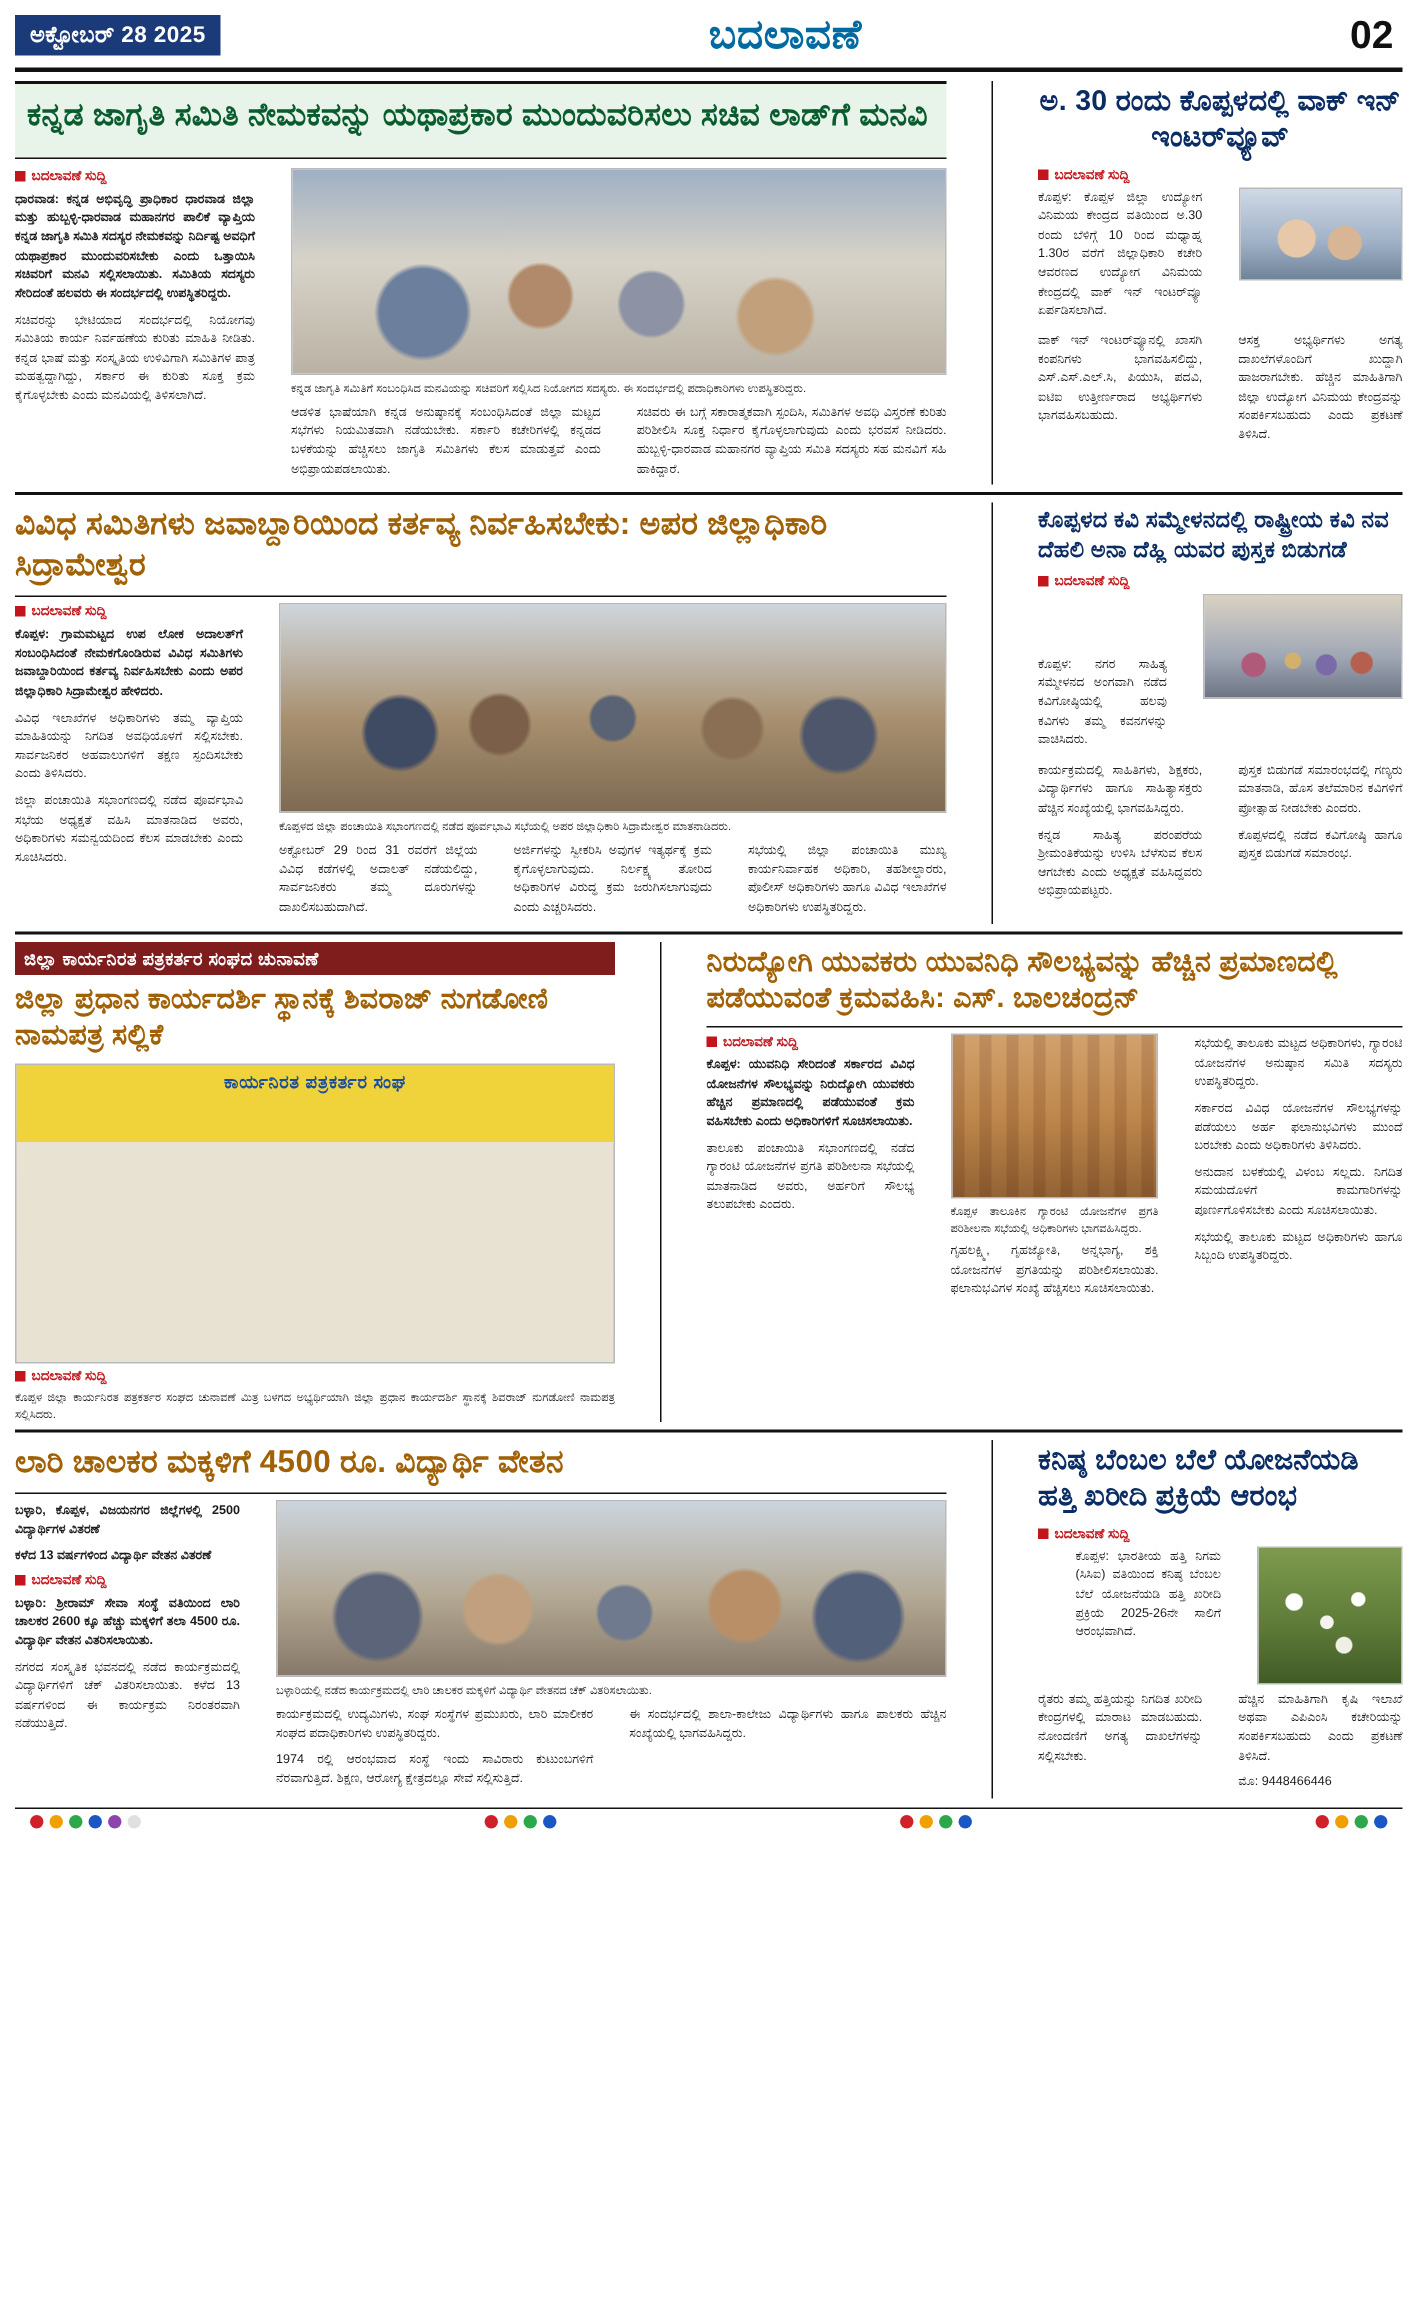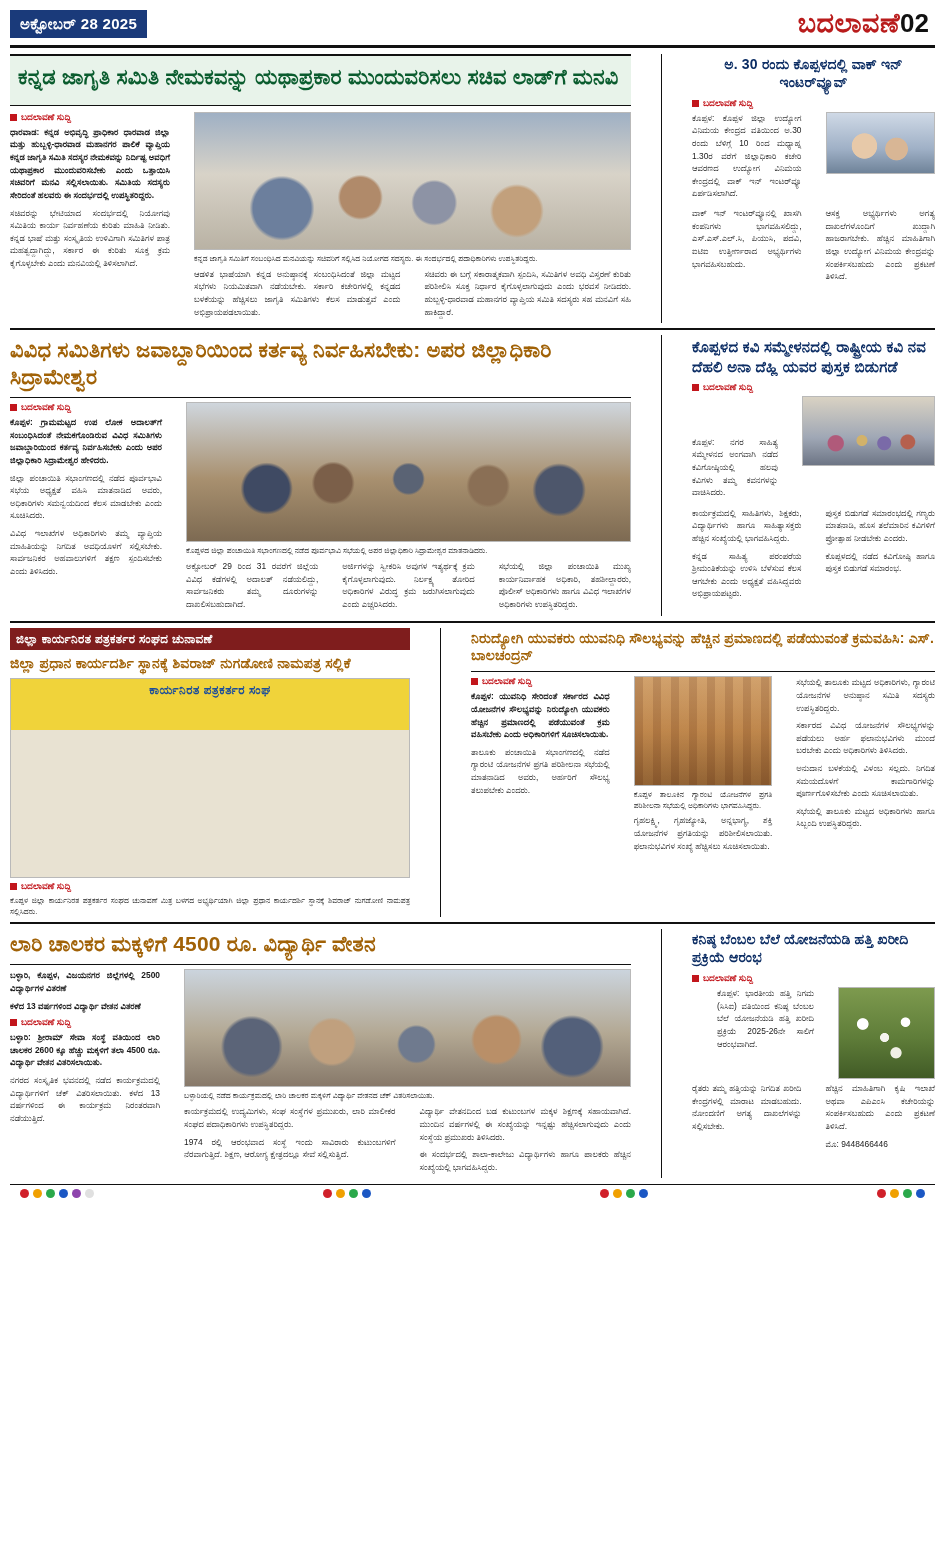--- a/index.html
+++ b/index.html
@@ -31,25 +31,25 @@
   .date-box {
     background: #1a3a7a;
     color: #fff;
     font-size: 15px;
     font-weight: bold;
     padding: 5px 10px;
     letter-spacing: .3px;
     white-space: nowrap;
   }
   .paper-name {
-    color: #b91c1c;
+    color: #0369a1;
     font-size: 27px;
     font-weight: bold;
     letter-spacing: .5px;
-    text-align: right;
+    text-align: center;
     flex: 1;
   }
   .page-num {
     font-size: 26px;
     font-weight: bold;
     color: #111;
     padding-right: 6px;
   }
 
   
@@ -58,21 +58,21 @@
 
   .hl {
     font-size: 21px;
     font-weight: bold;
     color: #a16207;
     line-height: 1.28;
     letter-spacing: .2px;
     margin: 2px 0 6px 0;
   }
   .hl.green { color: #0a5c2e; }
-  .hl.sm { font-size: 14px; }
+  .hl.sm { font-size: 19px; }
   .hl.xs { font-size: 15px; }
 
   .headband {
     background: #e8f3ea;
     border-top: 2px solid #111;
     border-bottom: 1px solid #111;
     padding: 6px 8px 8px 8px;
   }
 
   .byline {
@@ -283,22 +283,22 @@
       <div class="rule-thin"></div>
 
       <div class="grid">
         <div class="col" style="max-width:152px;">
           <div class="byline">
             <span class="sq"></span>
             <span class="txt">ಬದಲಾವಣೆ ಸುದ್ದಿ</span>
           </div>
           <div class="body-col">
             <p class="lead">ಕೊಪ್ಪಳ: ಗ್ರಾಮಮಟ್ಟದ ಉಪ ಲೋಕ ಅದಾಲತ್‌ಗೆ ಸಂಬಂಧಿಸಿದಂತೆ ನೇಮಕಗೊಂಡಿರುವ ವಿವಿಧ ಸಮಿತಿಗಳು ಜವಾಬ್ದಾರಿಯಿಂದ ಕರ್ತವ್ಯ ನಿರ್ವಹಿಸಬೇಕು ಎಂದು ಅಪರ ಜಿಲ್ಲಾಧಿಕಾರಿ ಸಿದ್ರಾಮೇಶ್ವರ ಹೇಳಿದರು.</p>
+            <p>ವಿವಿಧ ಇಲಾಖೆಗಳ ಅಧಿಕಾರಿಗಳು ತಮ್ಮ ವ್ಯಾಪ್ತಿಯ ಮಾಹಿತಿಯನ್ನು ನಿಗದಿತ ಅವಧಿಯೊಳಗೆ ಸಲ್ಲಿಸಬೇಕು. ಸಾರ್ವಜನಿಕರ ಅಹವಾಲುಗಳಿಗೆ ತಕ್ಷಣ ಸ್ಪಂದಿಸಬೇಕು ಎಂದು ತಿಳಿಸಿದರು.</p>
             <p>ಜಿಲ್ಲಾ ಪಂಚಾಯಿತಿ ಸಭಾಂಗಣದಲ್ಲಿ ನಡೆದ ಪೂರ್ವಭಾವಿ ಸಭೆಯ ಅಧ್ಯಕ್ಷತೆ ವಹಿಸಿ ಮಾತನಾಡಿದ ಅವರು, ಅಧಿಕಾರಿಗಳು ಸಮನ್ವಯದಿಂದ ಕೆಲಸ ಮಾಡಬೇಕು ಎಂದು ಸೂಚಿಸಿದರು.</p>
-            <p>ವಿವಿಧ ಇಲಾಖೆಗಳ ಅಧಿಕಾರಿಗಳು ತಮ್ಮ ವ್ಯಾಪ್ತಿಯ ಮಾಹಿತಿಯನ್ನು ನಿಗದಿತ ಅವಧಿಯೊಳಗೆ ಸಲ್ಲಿಸಬೇಕು. ಸಾರ್ವಜನಿಕರ ಅಹವಾಲುಗಳಿಗೆ ತಕ್ಷಣ ಸ್ಪಂದಿಸಬೇಕು ಎಂದು ತಿಳಿಸಿದರು.</p>
           </div>
         </div>
         <div class="col" style="flex:1.6;">
           <div class="photo meeting" style="height:140px;"></div>
           <div class="cap">ಕೊಪ್ಪಳದ ಜಿಲ್ಲಾ ಪಂಚಾಯಿತಿ ಸಭಾಂಗಣದಲ್ಲಿ ನಡೆದ ಪೂರ್ವಭಾವಿ ಸಭೆಯಲ್ಲಿ ಅಪರ ಜಿಲ್ಲಾಧಿಕಾರಿ ಸಿದ್ರಾಮೇಶ್ವರ ಮಾತನಾಡಿದರು.</div>
           <div class="grid" style="margin-top:4px;">
             <div class="col body-col">
               <p>ಅಕ್ಟೋಬರ್ 29 ರಿಂದ 31 ರವರೆಗೆ ಜಿಲ್ಲೆಯ ವಿವಿಧ ಕಡೆಗಳಲ್ಲಿ ಅದಾಲತ್ ನಡೆಯಲಿದ್ದು, ಸಾರ್ವಜನಿಕರು ತಮ್ಮ ದೂರುಗಳನ್ನು ದಾಖಲಿಸಬಹುದಾಗಿದೆ.</p>
             </div>
             <div class="col body-col">
@@ -421,21 +421,20 @@
 
         <div class="col" style="flex:1.5;">
           <div class="photo group" style="height:118px;"></div>
           <div class="cap">ಬಳ್ಳಾರಿಯಲ್ಲಿ ನಡೆದ ಕಾರ್ಯಕ್ರಮದಲ್ಲಿ ಲಾರಿ ಚಾಲಕರ ಮಕ್ಕಳಿಗೆ ವಿದ್ಯಾರ್ಥಿ ವೇತನದ ಚೆಕ್ ವಿತರಿಸಲಾಯಿತು.</div>
           <div class="grid" style="margin-top:4px;">
             <div class="col body-col">
               <p>ಕಾರ್ಯಕ್ರಮದಲ್ಲಿ ಉದ್ಯಮಿಗಳು, ಸಂಘ ಸಂಸ್ಥೆಗಳ ಪ್ರಮುಖರು, ಲಾರಿ ಮಾಲೀಕರ ಸಂಘದ ಪದಾಧಿಕಾರಿಗಳು ಉಪಸ್ಥಿತರಿದ್ದರು.</p>
               <p>1974 ರಲ್ಲಿ ಆರಂಭವಾದ ಸಂಸ್ಥೆ ಇಂದು ಸಾವಿರಾರು ಕುಟುಂಬಗಳಿಗೆ ನೆರವಾಗುತ್ತಿದೆ. ಶಿಕ್ಷಣ, ಆರೋಗ್ಯ ಕ್ಷೇತ್ರದಲ್ಲೂ ಸೇವೆ ಸಲ್ಲಿಸುತ್ತಿದೆ.</p>
             </div>
             <div class="col body-col">
-              <p>ವಿದ್ಯಾರ್ಥಿ ವೇತನದಿಂದ ಬಡ ಕುಟುಂಬಗಳ ಮಕ್ಕಳ ಶಿಕ್ಷಣಕ್ಕೆ ಸಹಾಯವಾಗಿದೆ. ಮುಂದಿನ ವರ್ಷಗಳಲ್ಲಿ ಈ ಸಂಖ್ಯೆಯನ್ನು ಇನ್ನಷ್ಟು ಹೆಚ್ಚಿಸಲಾಗುವುದು ಎಂದು ಸಂಸ್ಥೆಯ ಪ್ರಮುಖರು ತಿಳಿಸಿದರು.</p>
               <p>ಈ ಸಂದರ್ಭದಲ್ಲಿ ಶಾಲಾ-ಕಾಲೇಜು ವಿದ್ಯಾರ್ಥಿಗಳು ಹಾಗೂ ಪಾಲಕರು ಹೆಚ್ಚಿನ ಸಂಖ್ಯೆಯಲ್ಲಿ ಭಾಗವಹಿಸಿದ್ದರು.</p>
             </div>
           </div>
         </div>
       </div>
     </div>
 
     <div class="divider-v"></div>
 
     <div class="right-rail">

